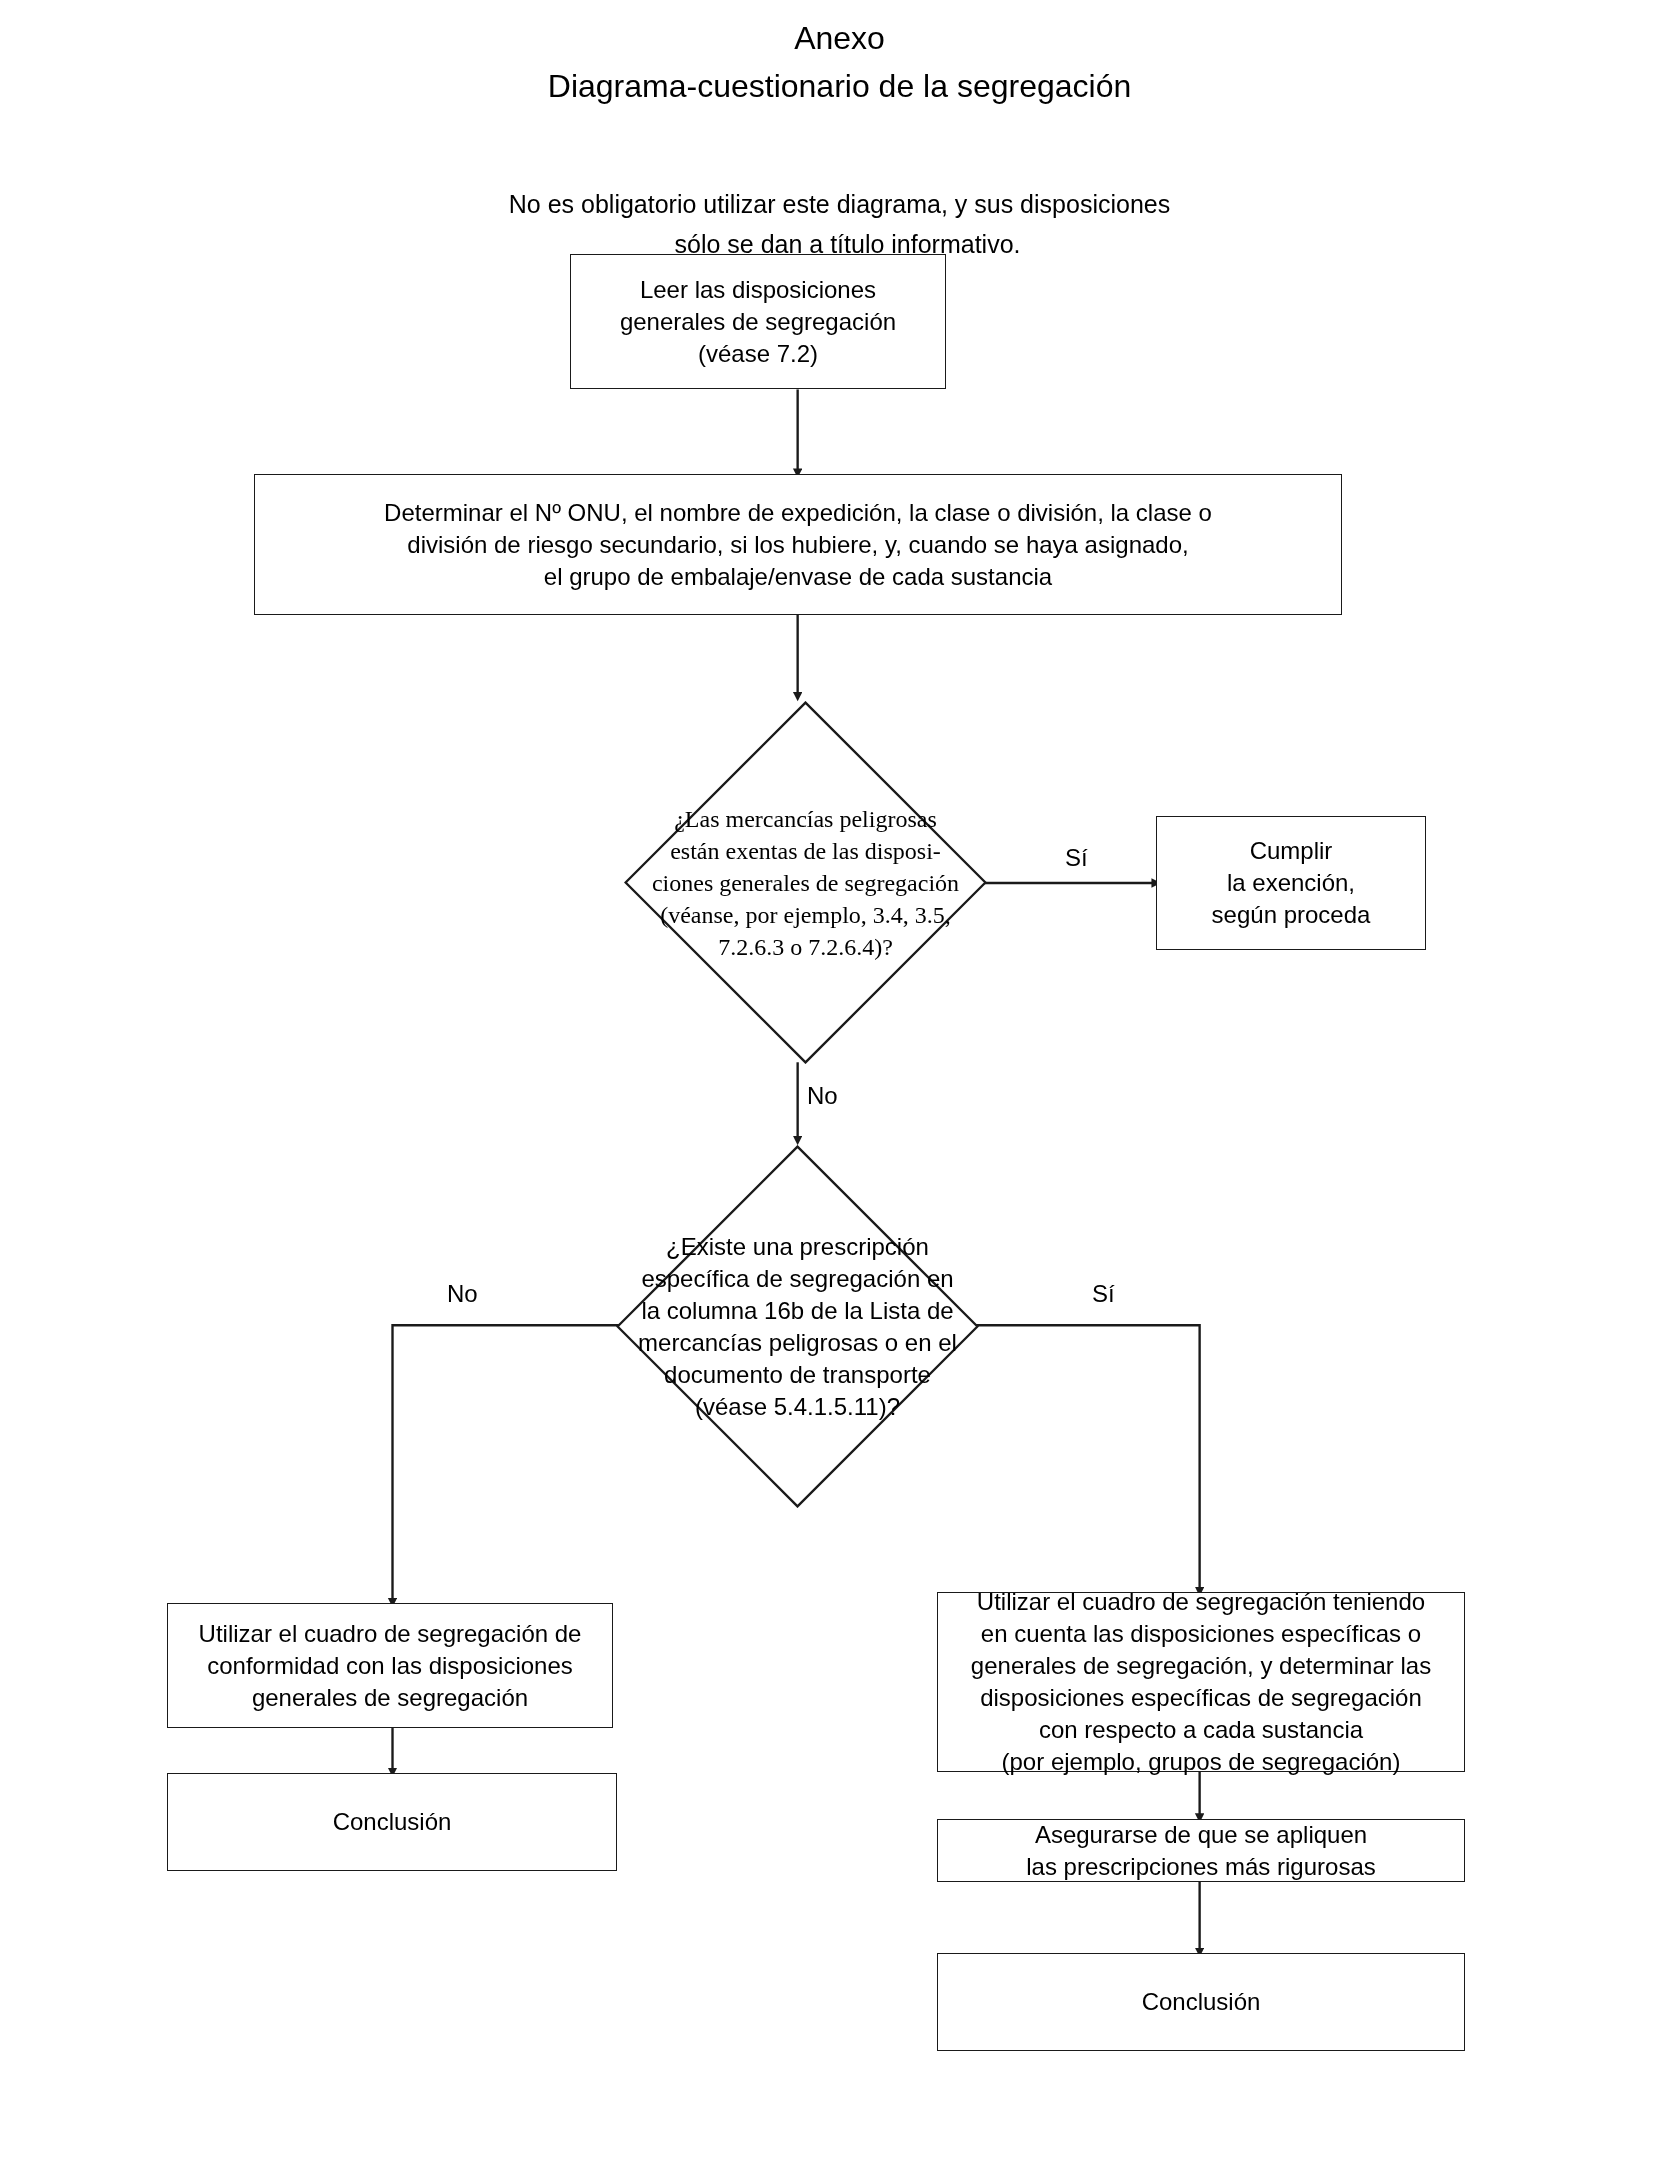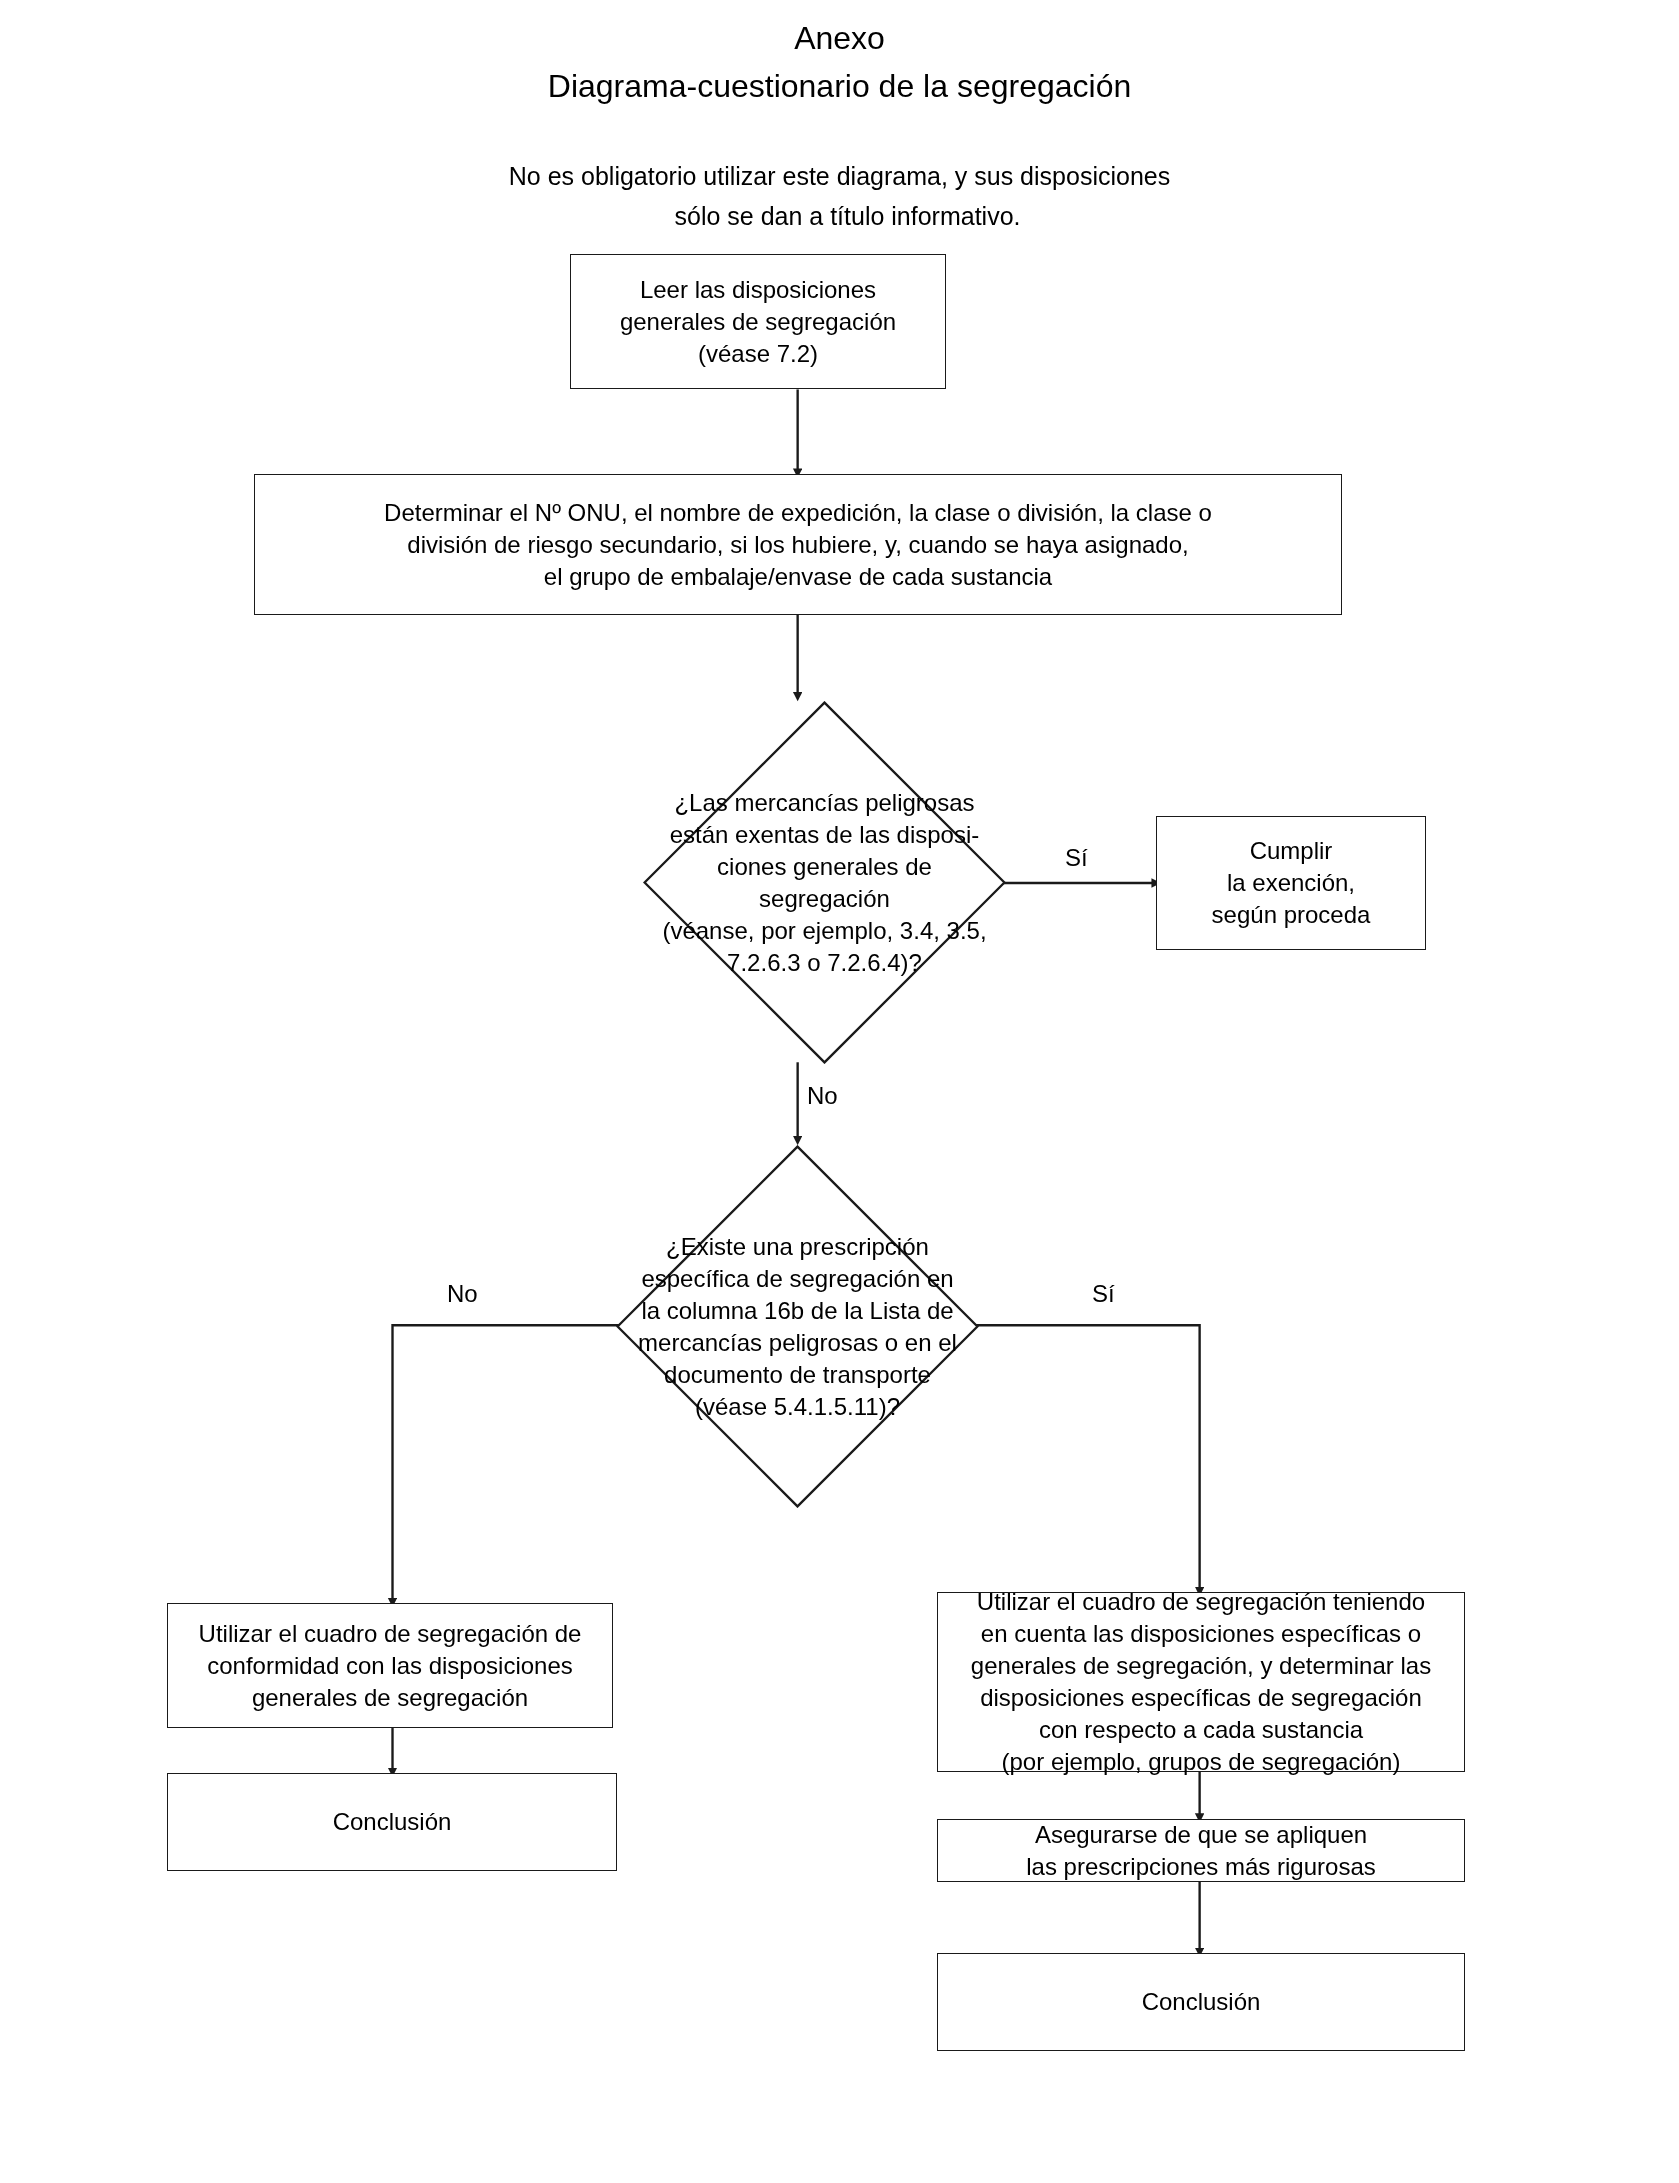--- a/index.html
+++ b/index.html
@@ -8,21 +8,21 @@
     font-family:"Liberation Sans","DejaVu Sans",sans-serif;
     color:#000000;
     position:relative;
     overflow:hidden;
   }
   #stage{position:absolute;left:0;top:0;width:1679px;height:2183px;}
   svg#wires{position:absolute;left:0;top:0;width:1679px;height:2183px;pointer-events:none;}
 
   .hdr{position:absolute;width:100%;text-align:center;}
   .title-line{font-size:32px;line-height:46px;}
-  .subtitle-line{font-size:25px;line-height:36px;}
+  .subtitle-line{font-size:25px;line-height:36px;margin-top:28px;}
 
   .node{
     position:absolute;
     box-sizing:border-box;
     display:flex;align-items:center;justify-content:center;
     text-align:center;
     background:#ffffff;
   }
   .box{border:1.6px solid #1a1a1a;}
   .box .txt{font-size:24px;line-height:32px;padding:0 11px;}
@@ -74,21 +74,21 @@
   </svg>
 
   <div class="node box" style="left:570px;top:254px;width:376px;height:135px;">
     <div class="txt">Leer las disposiciones<br>generales de segregación<br>(véase 7.2)</div>
   </div>
 
   <div class="node box" style="left:254px;top:474px;width:1088px;height:141px;">
     <div class="txt">Determinar el Nº ONU, el nombre de expedición, la clase o división, la clase o<br>división de riesgo secundario, si los hubiere, y, cuando se haya asignado,<br>el grupo de embalaje/envase de cada sustancia</div>
   </div>
 
-  <div class="dia" style="left:643px;top:701px;width:363px;height:363px;">
+  <div class="dia" style="left:624px;top:701px;width:363px;height:363px;font-family:Liberation Serif, serif;">
     <svg class="shape" viewBox="0 0 460 460" xmlns="http://www.w3.org/2000/svg">
       <polygon points="230,2 458,230 230,458 2,230" fill="#ffffff" stroke="#1a1a1a" stroke-width="3"></polygon>
     </svg>
     <div class="txt">¿Las mercancías peligrosas<br>están exentas de las disposi-<br>ciones generales de segregación<br>(véanse, por ejemplo, 3.4, 3.5,<br>7.2.6.3 o 7.2.6.4)?</div>
   </div>
 
   <div class="node box" style="left:1156px;top:816px;width:270px;height:134px;">
     <div class="txt">Cumplir<br>la exención,<br>según proceda</div>
   </div>
 

